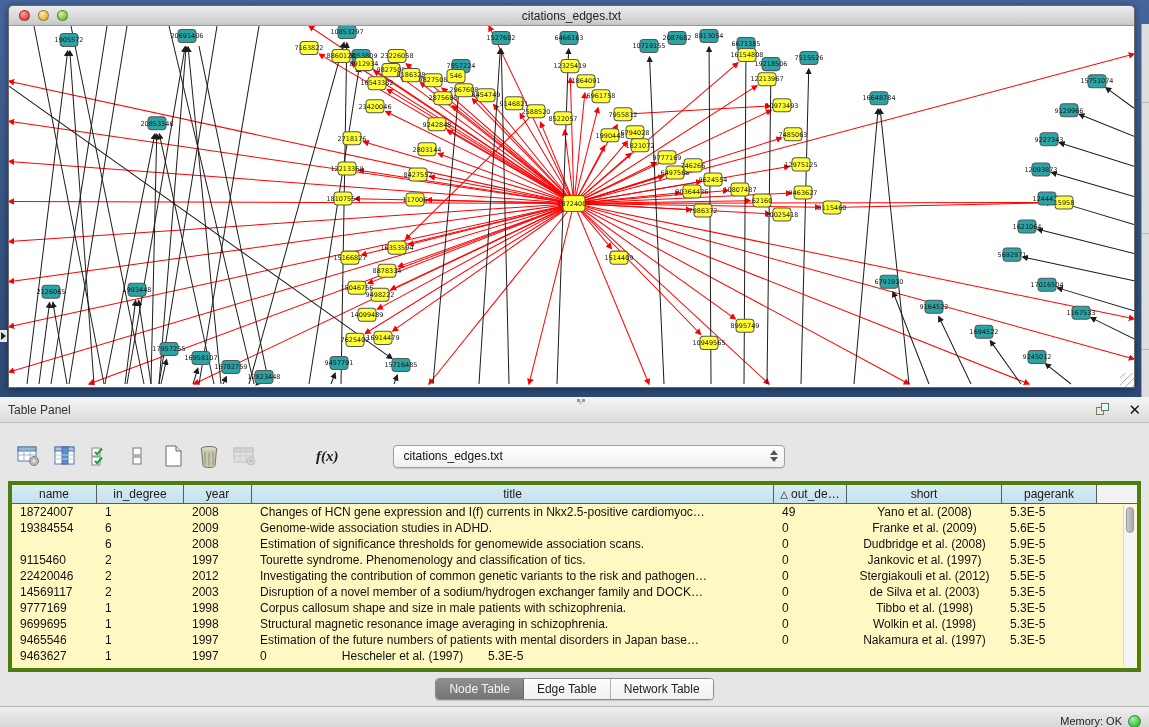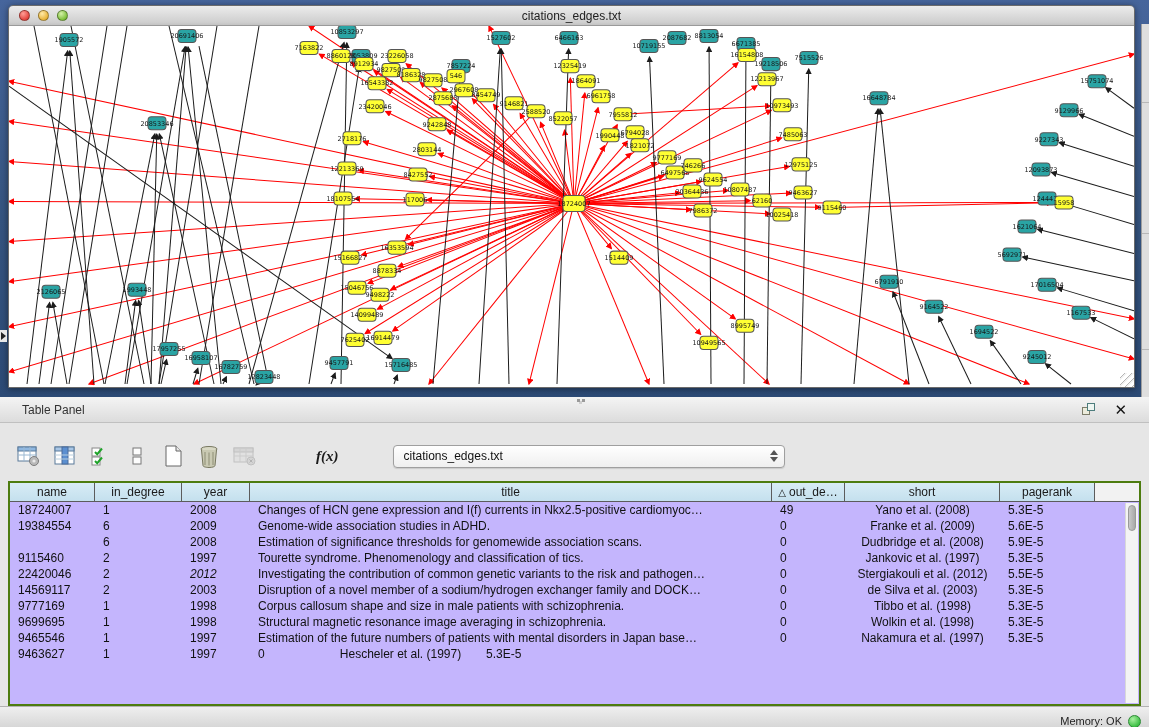--- a/index.html
+++ b/index.html
@@ -21,42 +21,42 @@
   .canvas svg { position:absolute; left:0; top:0; width:100%; height:100%; }
   .resize-grip { position:absolute; right:0; bottom:0; width:14px; height:14px;
     background:repeating-linear-gradient(135deg, transparent 0 3px, #b5b5b5 3px 4px, #f2f2f2 4px 5px); }
   .right-sliver { position:absolute; right:0; top:24px; bottom:0; width:8px; background:#dedede; border-left:1px solid #9f9f9f; }
   .right-sliver i { display:block; height:1px; background:#b7b7b7; margin-top:78px; }
   .left-caret { position:absolute; left:0; top:330px; width:7px; height:12px; background:#e8e8e8; }
   .left-caret:before { content:""; position:absolute; left:1px; top:2px; border-left:5px solid #222; border-top:4px solid transparent; border-bottom:4px solid transparent; }
 
   
   .table-panel { flex:1; display:flex; flex-direction:column; background:#e6e6e6; min-height:0; }
-  .panel-header { position:relative; height:26px; flex:none; background:linear-gradient(180deg,#f4f4f4,#dcdcdc); border-bottom:1px solid #c0c0c0; display:flex; align-items:center; padding:0 22px; }
+  .panel-header { position:relative; height:26px; flex:none; background:linear-gradient(180deg,#f4f4f4,#dcdcdc); border-bottom:1px solid #c0c0c0; display:flex; align-items:center; padding:0 8px; }
   .panel-title { font-size:12px; color:#333; }
   .grip { position:absolute; left:50%; top:1px; width:14px; height:5px; }
   .grip:before { content:""; position:absolute; left:2px; top:1px; width:3px; height:3px; background:#9a9a9a; box-shadow:5px 0 0 #9a9a9a, 2px 2px 0 #cfcfcf; }
   .panel-header .spacer { flex:1; }
   .float-icon { width:16px; height:15px; position:relative; margin-right:16px; cursor:default; }
   .float-icon .b { position:absolute; left:0; top:5px; width:8px; height:8px; border:1px solid #7d7d6a; background:#ececdc; }
   .float-icon .f { position:absolute; left:5px; top:1px; width:8px; height:8px; border:1px solid #4d7d7d; background:#eef6f2; }
   .close-icon { font-size:15px; font-weight:700; color:#111; line-height:15px; cursor:default; }
 
   .toolbar { height:58px; flex:none; display:flex; align-items:center; padding:12px 0 4px 14px;gap:44px; }
   .tool-btn { width:30px; height:30px; border:none; background:transparent; display:flex; align-items:center; justify-content:center; margin-right:6px; }
   .tool-btn svg { display:block; }
   .fx-label { font-family:"Liberation Serif","DejaVu Serif",serif; font-style:italic; font-weight:700; font-size:15px; color:#1a1a1a; margin:0 10px 0 6px; }
   .dropdown { width:392px; height:23px; border:1px solid #9f9f9f; border-radius:4px; background:linear-gradient(180deg,#ffffff,#efefef); display:flex; align-items:center; padding:0 6px 0 10px; box-shadow:0 1px 1px rgba(0,0,0,.12); }
   .dropdown .val { flex:1; font-size:12px; color:#111; white-space:nowrap; overflow:hidden; }
   .stepper { display:flex; flex-direction:column; align-items:center; line-height:5px; }
   .stepper b { width:0; height:0; border-left:4px solid transparent; border-right:4px solid transparent; }
   .stepper .up { border-bottom:5px solid #555; margin-bottom:2px; }
   .stepper .dn { border-top:5px solid #555; }
 
-  .table-wrap { position:relative; margin:0 8px; flex:1; min-height:0; background:#c4b5fd; border:2px solid #4d7c0f; overflow:hidden; }
+  .table-wrap { position:relative; margin:0 8px; flex:1; min-height:0; background:#fef9c3; border:4px solid #4d7c0f; overflow:hidden; }
   .thead { display:flex; height:19px; border-bottom:1px solid #5c5c5c; background:#cde6f1; }
   .th { flex:none; font-size:12px; color:#1a1a1a; text-align:center; line-height:18px; border-right:1px solid #5c5c5c; background:linear-gradient(180deg,#d8ecf5,#c4e0ee); overflow:hidden; white-space:nowrap; }
   .th .sort { font-size:10px; margin-right:3px; }
   .th.filler { background:#f2f2f2; border-right:none; flex:1; }
   .trow { display:flex; height:16px; }
   .td { flex:none; font-size:12px; color:#111; line-height:16px; padding-left:8px; white-space:nowrap; overflow:hidden; }
   .td.center { text-align:center; padding-left:0; }
   .vscroll { position:absolute; right:1px; top:20px; bottom:1px; width:13px; background:#f4f4f4; border-left:1px solid #d8d8d8; }
   .vscroll .thumb { position:absolute; left:2px; top:2px; width:8px; height:26px; border-radius:5px; background:linear-gradient(90deg,#c9c9c9,#a8a8a8); border:1px solid #9a9a9a; }
 
@@ -744,21 +744,21 @@
             <div class="td" style="width: 87px;">2</div>
             <div class="td" style="width: 68px;">1997</div>
             <div class="td" style="width: 522px;">Tourette syndrome. Phenomenology and classification of tics.</div>
             <div class="td" style="width: 73px;">0</div>
             <div class="td center" style="width: 155px;">Jankovic et al. (1997)</div>
             <div class="td" style="width: 95px;">5.3E-5</div>
           </div>
           <div class="trow">
             <div class="td" style="width: 85px;">22420046</div>
             <div class="td" style="width: 87px;">2</div>
-            <div class="td" style="width: 68px; font-style: italic;">2012</div>
+            <div class="td" style="width: 68px;">2012</div>
             <div class="td" style="width: 522px;">Investigating the contribution of common genetic variants to the risk and pathogen…</div>
             <div class="td" style="width: 73px;">0</div>
             <div class="td center" style="width: 155px;">Stergiakouli et al. (2012)</div>
             <div class="td" style="width: 95px;">5.5E-5</div>
           </div>
           <div class="trow">
             <div class="td" style="width: 85px;">14569117</div>
             <div class="td" style="width: 87px;">2</div>
             <div class="td" style="width: 68px;">2003</div>
             <div class="td" style="width: 522px;">Disruption of a novel member of a sodium/hydrogen exchanger family and DOCK…</div>
@@ -800,20 +800,27 @@
             <div class="td" style="width: 73px;">0</div>
             <div class="td center" style="width: 155px;">Hescheler et al. (1997)</div>
             <div class="td" style="width: 95px;">5.3E-5</div>
           </div>
         </div>
       <div class="vscroll">
           <div class="thumb"></div>
         </div>
     </div>
 
+    <div class="tabbar">
+      <div class="segmented" id="tabs">
+          <div class="seg selected">Node Table</div>
+          <div class="seg">Edge Table</div>
+          <div class="seg">Network Table</div>
+        </div>
+    </div>
   </div>
 
   <div class="statusbar">
     <span class="mem-label">Memory: OK</span>
     <span class="mem-dot"></span>
   </div>
 
 </div>
 
 </body></html>

